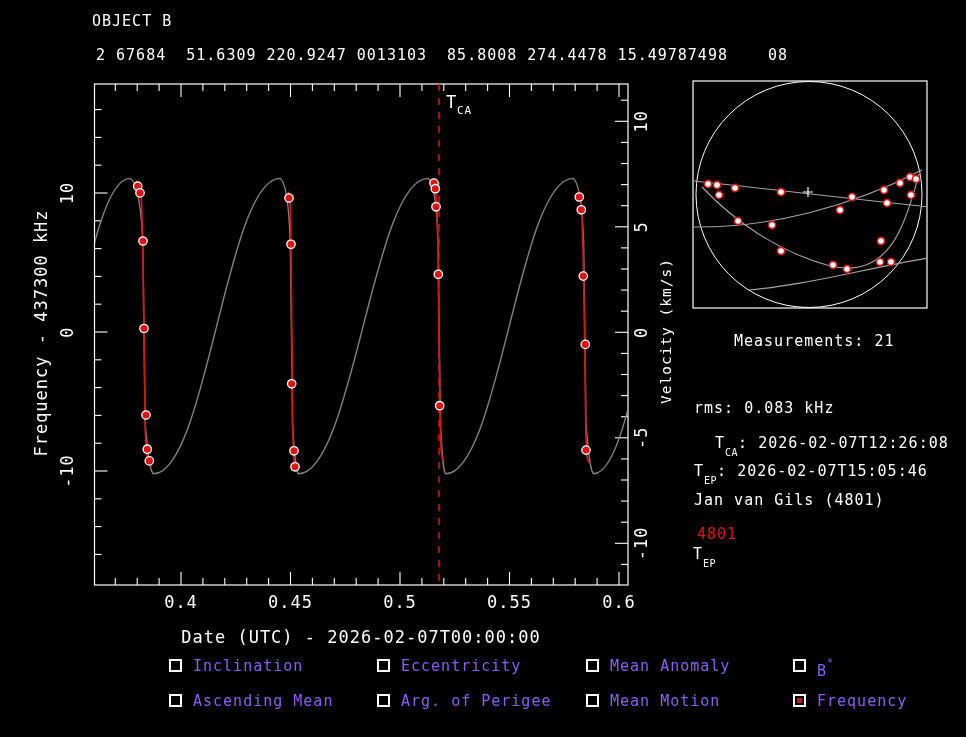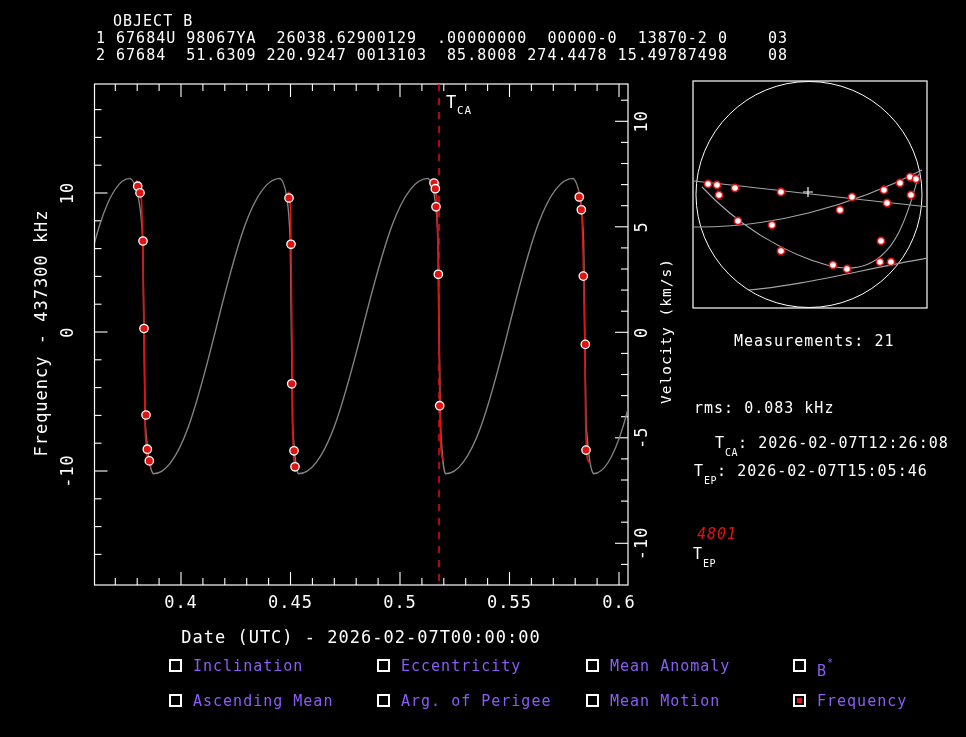--- a/index.html
+++ b/index.html
@@ -1,37 +1,36 @@
 <!DOCTYPE html>
 <html><head>
 <meta charset="utf-8">
 <style>
   html,body{margin:0;padding:0;background:#000;}
   #screen{position:relative;width:966px;height:737px;background:#000;overflow:hidden;
           font-family:"DejaVu Sans Mono", monospace;}
   .line{position:absolute;white-space:pre;color:#fff;font-size:15px;line-height:17px;
         letter-spacing:1px;}
-  .red{color:#e01212;font-style:italic;}
+  .red{color:#e01212;}
   sub.s{font-size:10px;position:relative;top:4px;letter-spacing:0.5px;}
   sup.p{font-size:10px;position:relative;top:-4px;letter-spacing:0.5px;}
   svg{position:absolute;left:0;top:0;}
   svg text{font-family:"DejaVu Sans Mono", monospace;fill:#fff;letter-spacing:1px;}
   .cb-cell{position:absolute;display:flex;align-items:flex-start;}
   .cb-box{position:absolute;width:9px;height:9px;border:2px solid #fff;background:#000;}
   .cb-mark{position:absolute;left:2px;top:2px;width:5px;height:5px;background:#e01212;}
   .cb-label{position:absolute;white-space:pre;color:#8b5cf6;font-size:15px;line-height:15px;
             letter-spacing:1px;}
 </style>
 </head>
 <body>
 
 <div id="screen">
 
-  <div class="line" style="left:113px;top:13px;text-align:right;">OBJECT B</div>
-  <div class="line" style="left:96px;top:30px;">1 67684U 98067YA  26038.62900129  .00000000  00000-0  13870-2 0    03</div>
+  <div class="line" style="left:92px;top:13px;text-align:right;">OBJECT B</div>
   <div class="line" style="left:96px;top:47px;">2 67684  51.6309 220.9247 0013103  85.8008 274.4478 15.49787498    08</div>
 
   <svg id="plot" width="966" height="737">
     <defs>
       <clipPath id="mainclip">
           <rect x="95" y="84.5" width="532.5" height="500"></rect>
         </clipPath>
       <clipPath id="skyclip">
           <rect x="693.5" y="81.5" width="233" height="226"></rect>
         </clipPath>
@@ -215,20 +214,21 @@
         <circle cx="910" cy="177" r="3.6" fill="#fff" stroke="#e01212" stroke-width="1.6"></circle>
         <circle cx="911" cy="195" r="3.6" fill="#fff" stroke="#e01212" stroke-width="1.6"></circle>
         <circle cx="916" cy="179" r="3.6" fill="#fff" stroke="#e01212" stroke-width="1.6"></circle>
       </g>
   </svg>
 
   <div class="line" style="left:694px;top:333px;padding-left:40px;">Measurements: 21</div>
   <div class="line" style="left:694px;top:400px;">rms: 0.083 kHz</div>
   <div class="line" style="left:694px;top:435px;margin-left:21px;"><span>T</span><sub class="s">CA</sub><span>: 2026-02-07T12:26:08</span></div>
   <div class="line" style="left:694px;top:463px;"><span>T</span><sub class="s">EP</sub><span>: 2026-02-07T15:05:46</span></div>
+  <div class="line" style="left:694px;top:492px;">Jan van Gils (4801)</div>
   <div class="line red" style="left:697px;top:526px;">4801</div>
   <div class="line" style="left:693px;top:546px;"><span>T</span><sub class="s">EP</sub></div>
 
   <div id="checkboxes">
       <div class="cb-cell">
         <span class="cb-box" style="left: 169px; top: 659px;"></span>
         <span class="cb-label" style="left: 193px; top: 659px;">Inclination</span>
       </div>
       <div class="cb-cell">
         <span class="cb-box" style="left: 377px; top: 659px;"></span>

